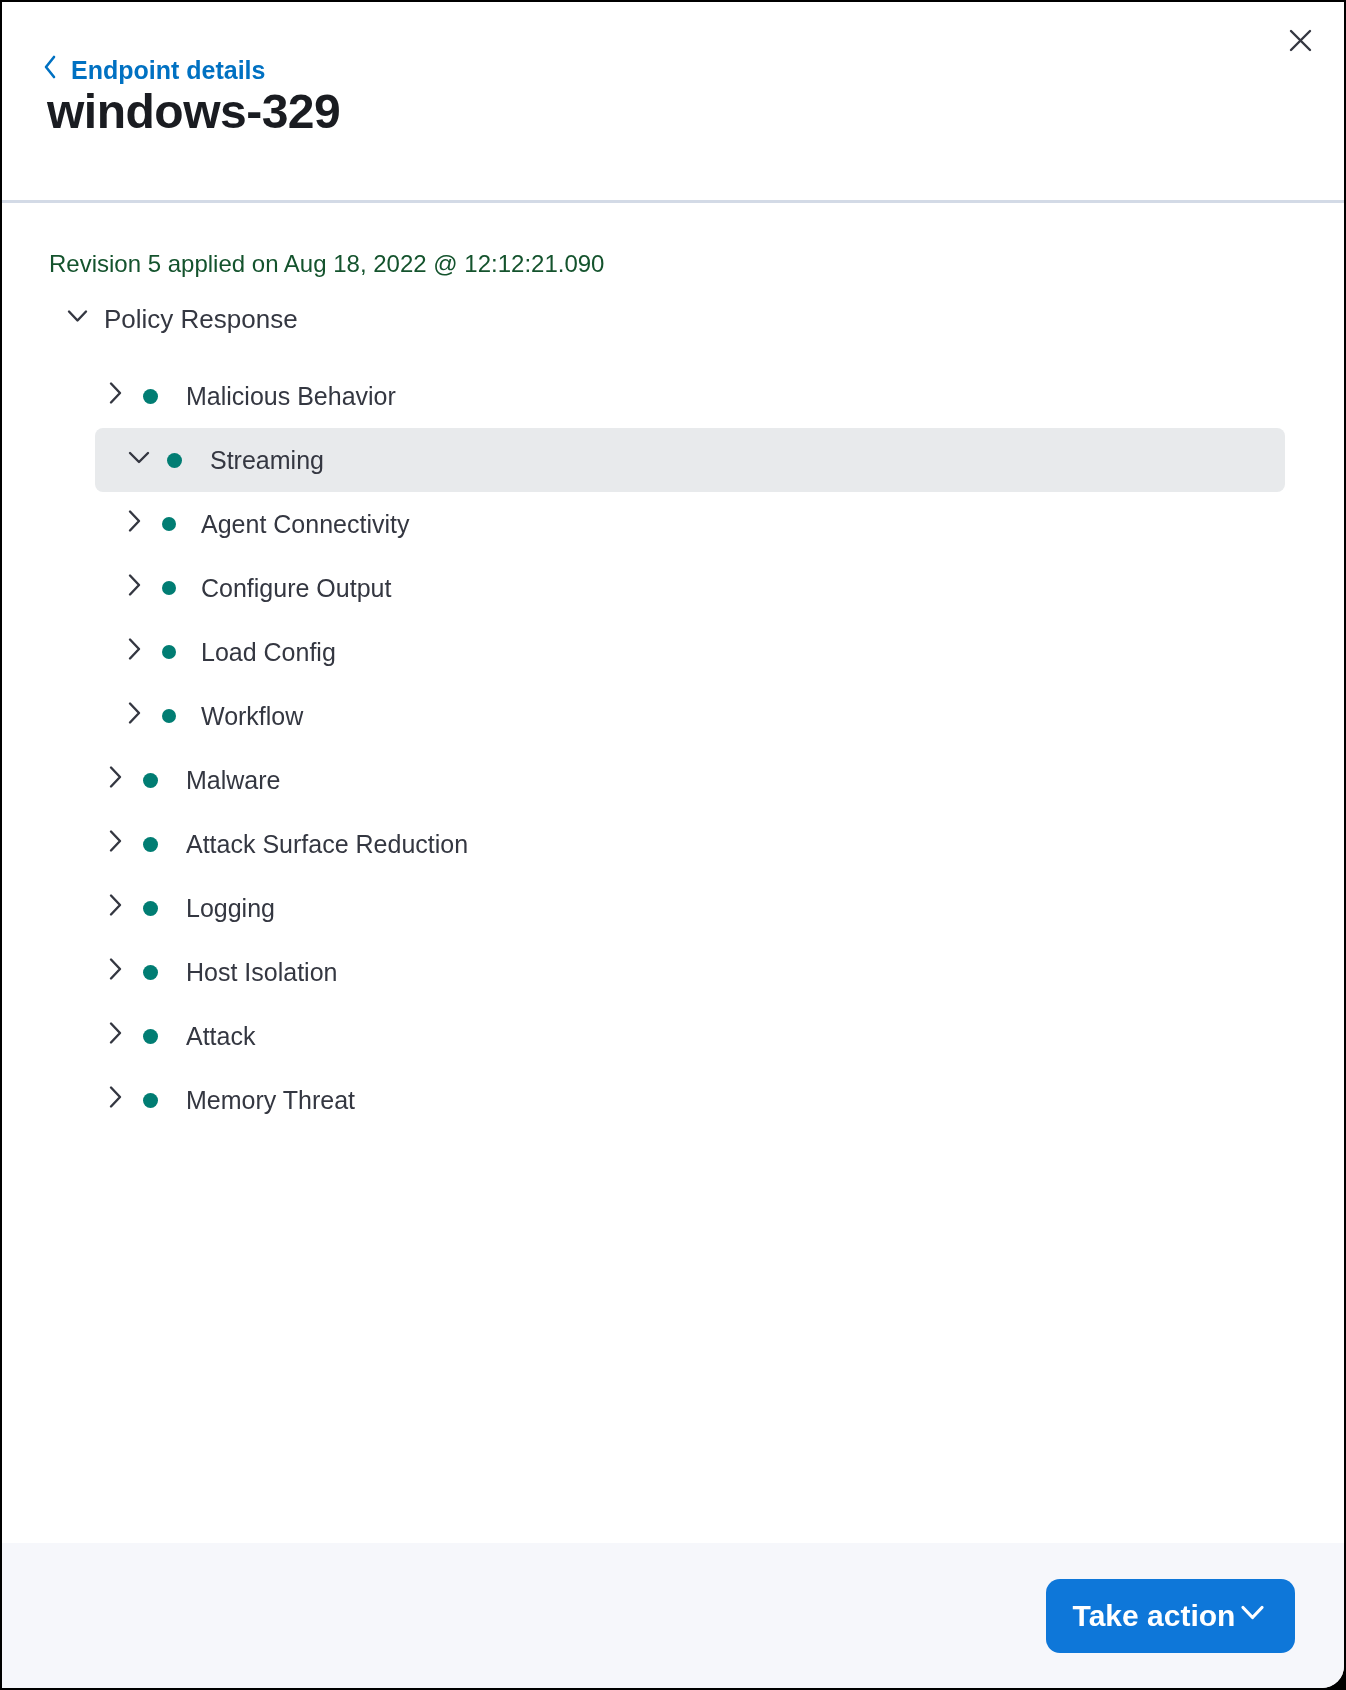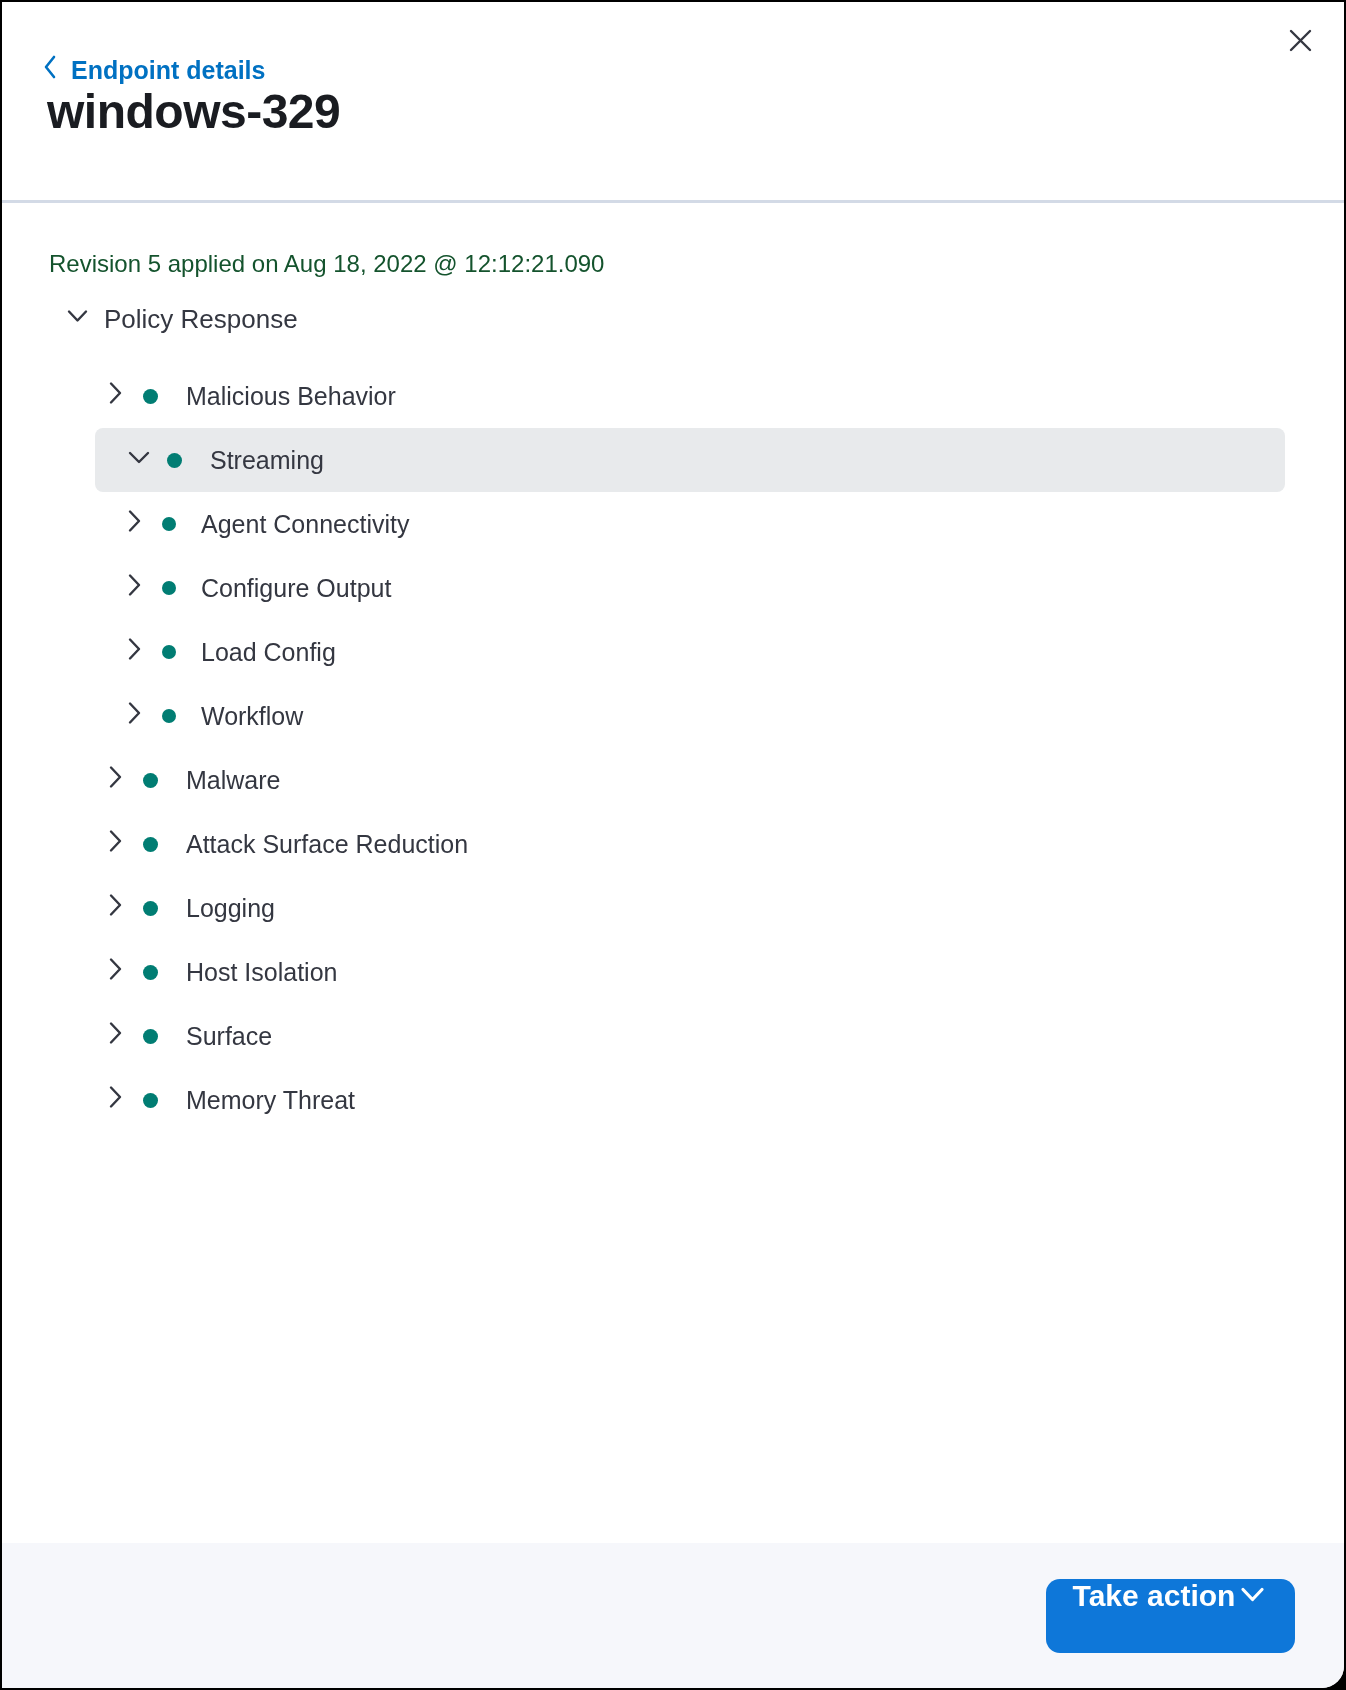--- a/index.html
+++ b/index.html
@@ -73,21 +73,21 @@
     position:absolute; left:0; right:0; bottom:0; height:145px;
     background:#f6f7fb;
   }
   .take-action-btn {
     position:absolute; right:49px; bottom:35px;
     width:249px; height:74px;
     background:#0e77d9; color:#fff;
     border:none; border-radius:14px;
     font-family:"Liberation Sans", sans-serif;
     font-size:30px; font-weight:700;
-    display:flex; justify-content:center; gap:2px;
+    display:flex; align-items:center; justify-content:center; gap:2px;
     cursor:pointer;
   }
 </style>
 </head>
 <body>
 
 <div class="flyout">
 
   <button class="close-btn">
     <span>
@@ -202,21 +202,21 @@
           </svg></span>
       <span class="dot"></span>
       <span>Host Isolation</span>
     </div>
 
     <div class="row l1">
       <span class="chev"><svg width="24" height="26" viewBox="0 0 24 26">
             <path d="M8 3.5 L17 13 L8 22.5" stroke="#343741" stroke-width="2.4" stroke-linecap="round" stroke-linejoin="round" fill="none"></path>
           </svg></span>
       <span class="dot"></span>
-      <span>Surface</span>
+      <span>Attack</span>
     </div>
 
 
     <div class="row l1">
       <span class="chev"><svg width="24" height="26" viewBox="0 0 24 26">
             <path d="M8 3.5 L17 13 L8 22.5" stroke="#343741" stroke-width="2.4" stroke-linecap="round" stroke-linejoin="round" fill="none"></path>
           </svg></span>
       <span class="dot"></span>
       <span>Memory Threat</span>
     </div>

